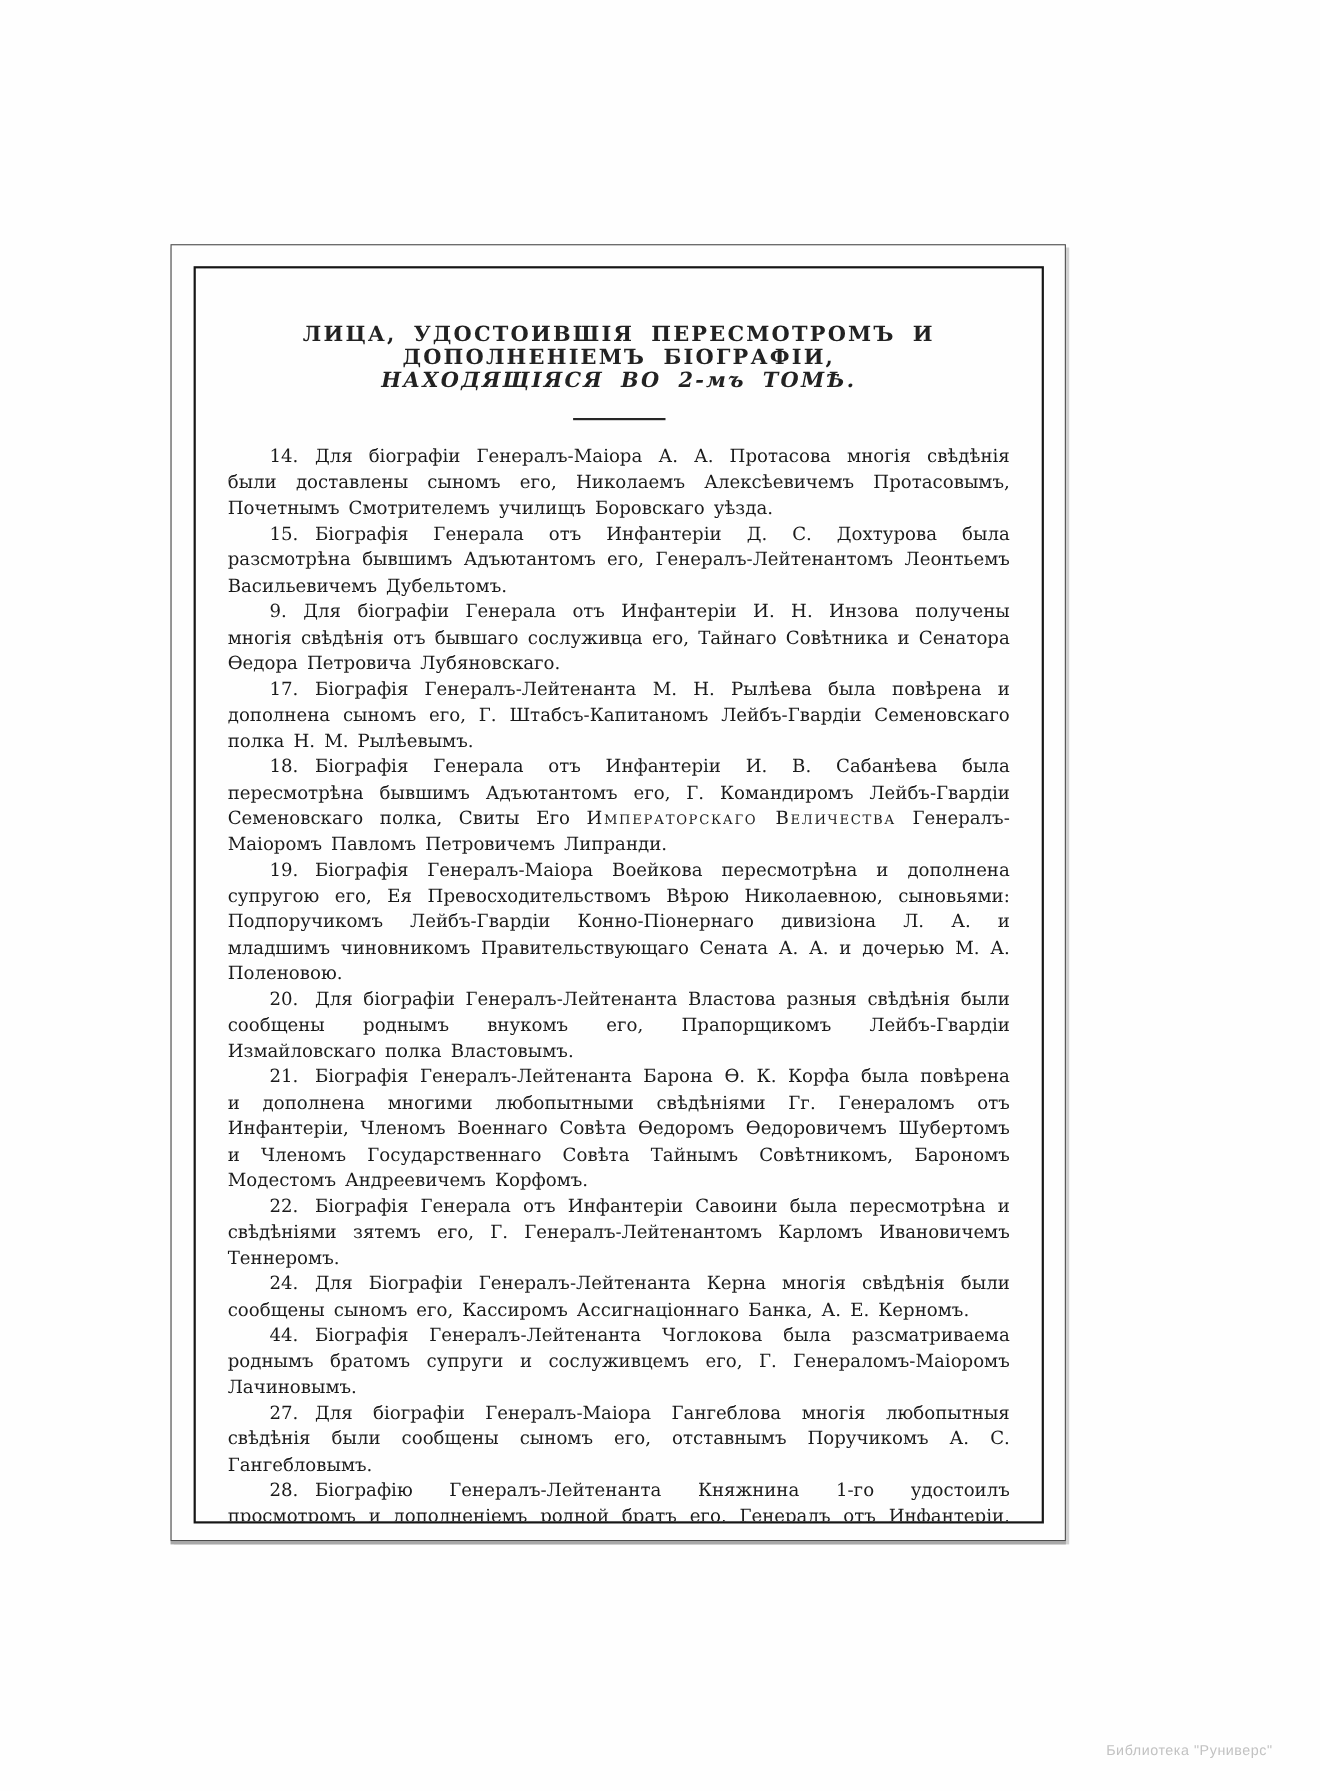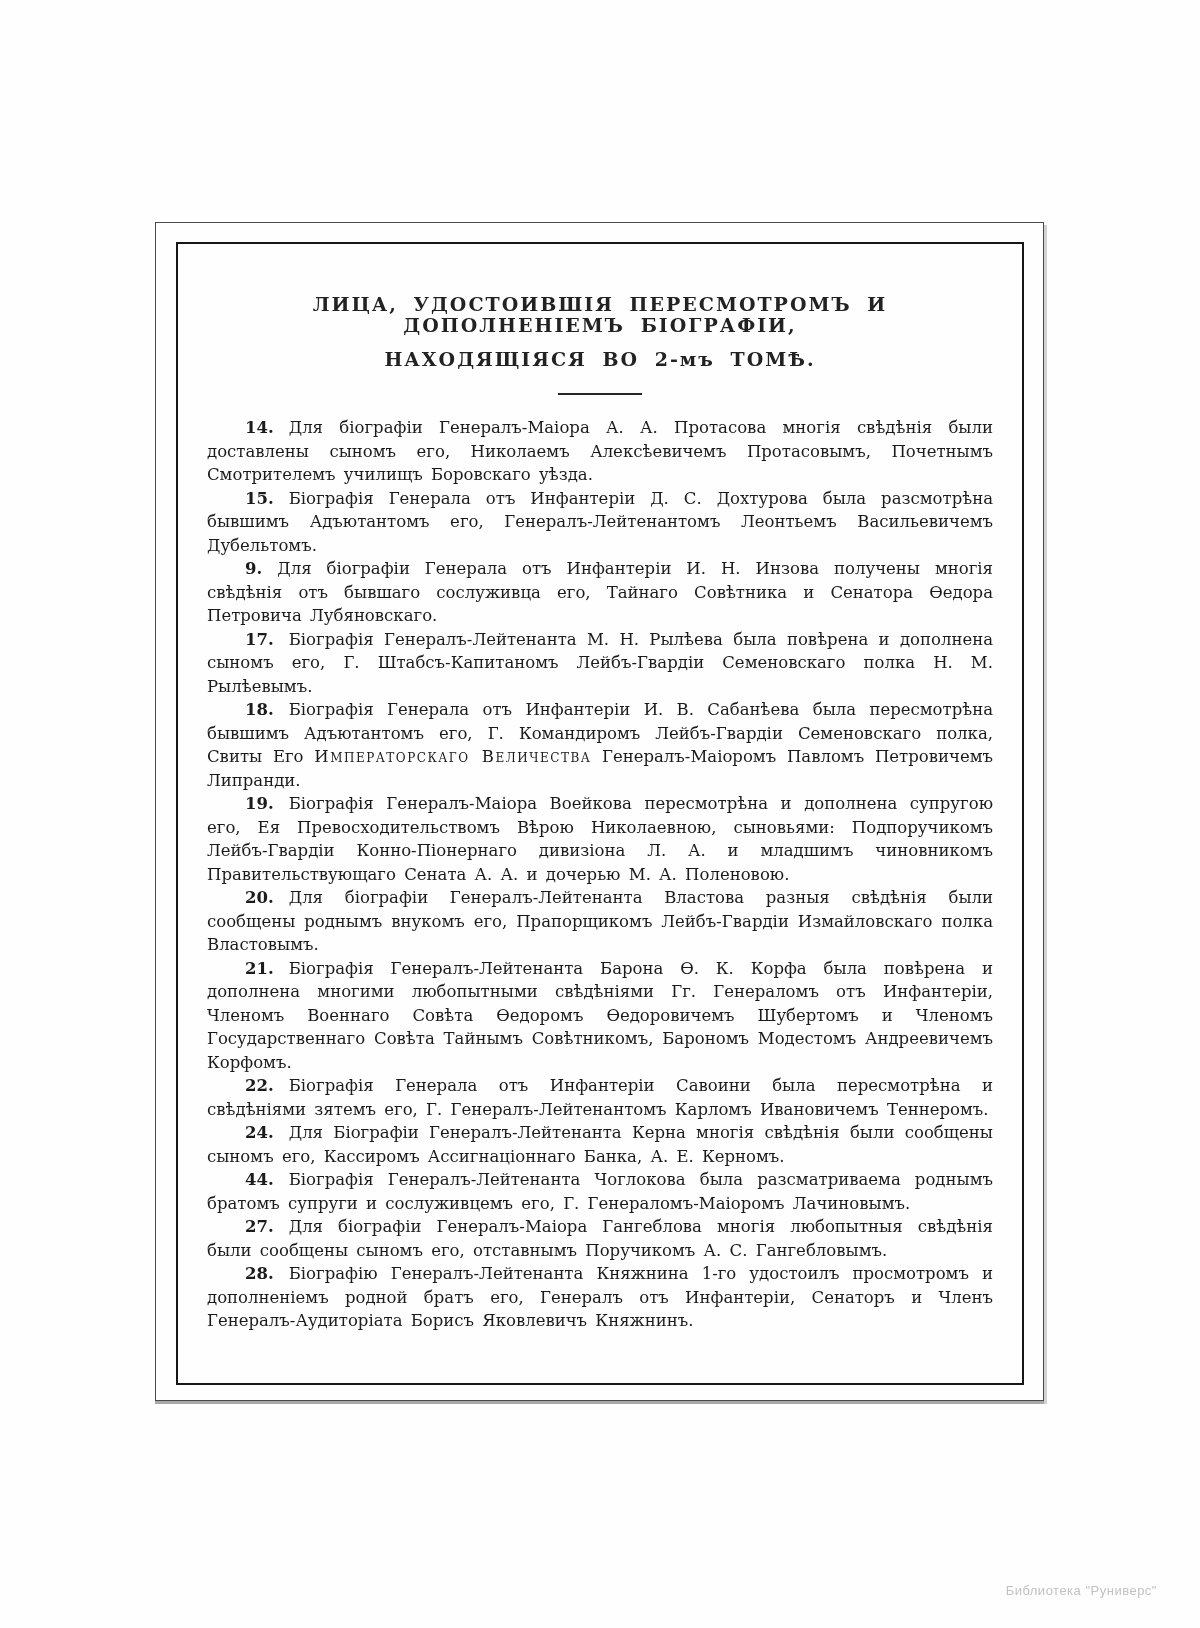--- a/index.html
+++ b/index.html
@@ -8,21 +8,21 @@
     width: 1200px;
     height: 1628px;
     background: #fefefe;
     overflow: hidden;
     font-family: "DejaVu Serif", "Liberation Serif", serif;
     color: #1b1b1b;
   }
   .outer-frame {
     position: absolute;
     left: 155px; top: 222px;
-    width: 889px; height: 1179px;
+    width: 814px; height: 1179px;
     box-sizing: border-box;
     border: 1px solid #4a4a4a;
     box-shadow: 0 3px 0 #a8a8a8, 3px 3px 0 #d2d2d2;
     background: #fefefe;
   }
   .inner-frame {
     position: absolute;
     left: 20px; top: 19px; right: 19px; bottom: 15px;
     box-sizing: border-box;
     border: 2px solid #161616;
@@ -32,37 +32,37 @@
   .title {
     margin: 50px 0 0 0;
     text-align: center;
     font-size: 19px;
     line-height: 21px;
     font-weight: bold;
     letter-spacing: 2px;
     word-spacing: 7px;
     color: #222;
   }
-  .title .t2 { margin-top: 13px; }
+  .title .t2 { margin-top: 0; font-style: italic; }
   .title-divider {
     width: 84px;
     border: none;
     border-top: 2px solid #262626;
     margin: 23px auto 0 auto;
   }
   .body-block { margin-top: 21px; }
   .para {
     margin: 0;
     font-size: 16.5px;
     line-height: 23.5px;
     text-align: justify;
     text-indent: 38px;
     word-spacing: 3px;
   }
-  .num { padding-right: 15px; font-weight: bold; }
+  .num { padding-right: 15px; }
   .smallcaps {
     font-variant: small-caps;
     letter-spacing: 1.5px;
     margin-top: 19px;
   }
   .watermark {
     position: absolute;
     top: 1583px;
     right: 43px;
     font-family: "Liberation Sans", "DejaVu Sans", sans-serif;

